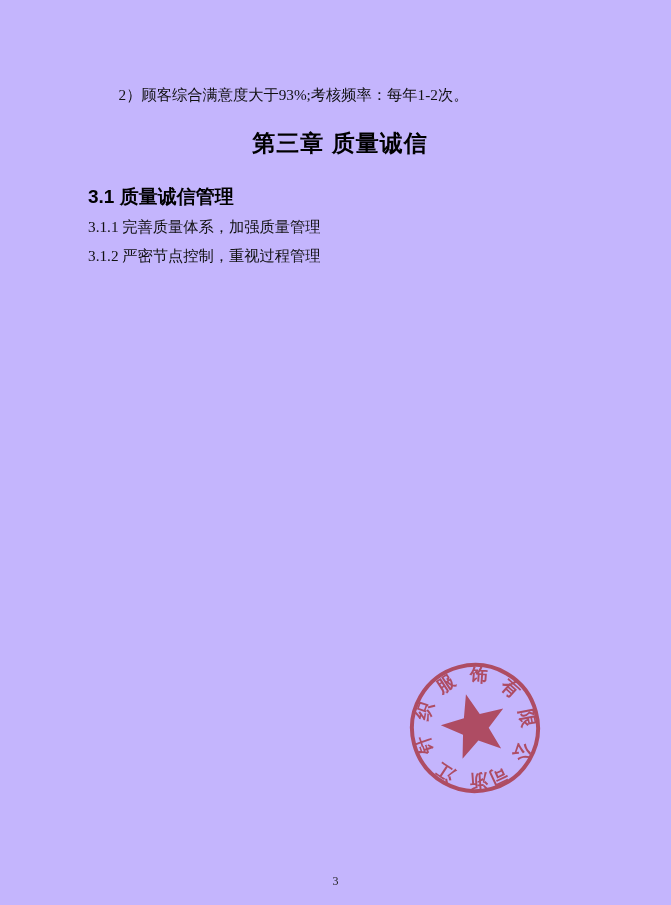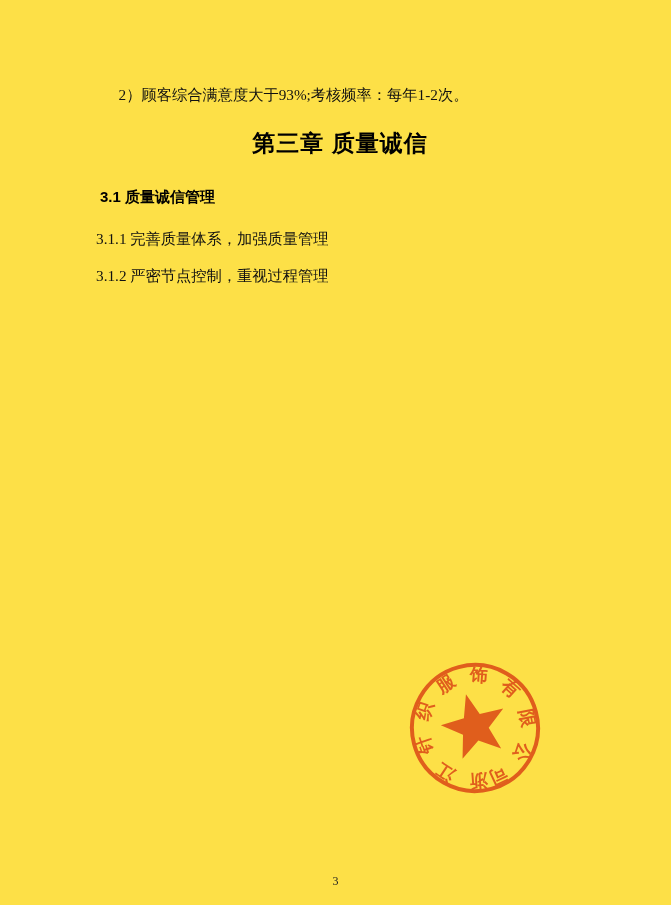--- a/index.html
+++ b/index.html
@@ -1,20 +1,20 @@
 <!DOCTYPE html>
 <html lang="zh"><head>
 <meta charset="utf-8">
 <style>
   html,body{margin:0;padding:0;background:#888;}
   .page{
     position:relative;
     width:671px;height:905px;
     margin:0 auto;
-    background:#fde047;
+    background:#c4b5fd;
     overflow:hidden;
     font-family:"Liberation Serif","DejaVu Serif",serif;
     color:#111;
   }
   .content{
     position:absolute;
     left:88px;top:80px;
     width:504px;
   }
   p.body{
@@ -30,29 +30,29 @@
     margin:16px 0 21px 0;
     font-family:"Liberation Sans","DejaVu Sans",sans-serif;
     font-weight:700;
     font-size:23px;
     line-height:36px;
     text-align:center;
     letter-spacing:1px;
     color:#000;
   }
   h2.section{
-    margin:12px;
+    margin:0;
     font-family:"Liberation Sans","DejaVu Sans",sans-serif;
     font-weight:700;
-    font-size:15px;
+    font-size:19px;
     line-height:30px;
     color:#000;
   }
   h3.subsection{
-    margin:8px;
+    margin:0;
     font-weight:400;
     font-size:15.25px;
     line-height:29px;
   }
   .page-number{
     position:absolute;
     bottom:16px;left:0;right:0;
     text-align:center;
     font-size:12px;
     color:#222;

